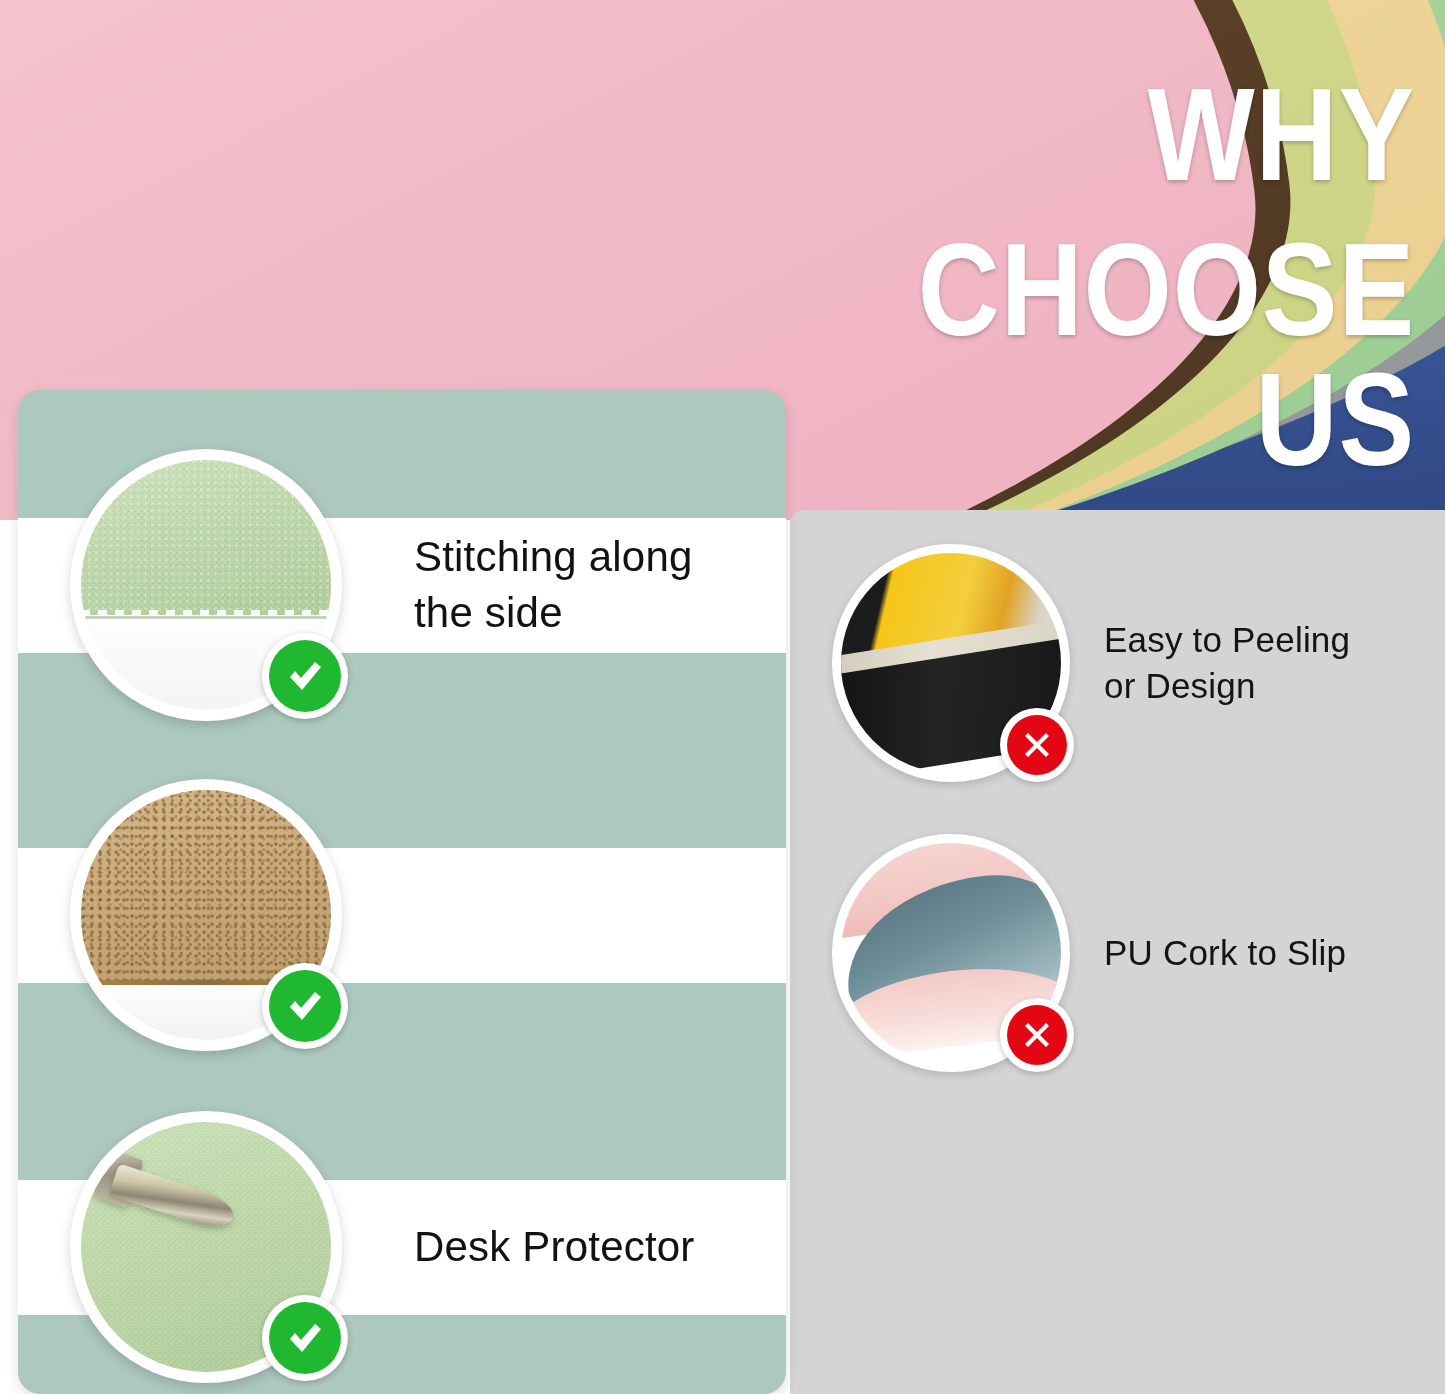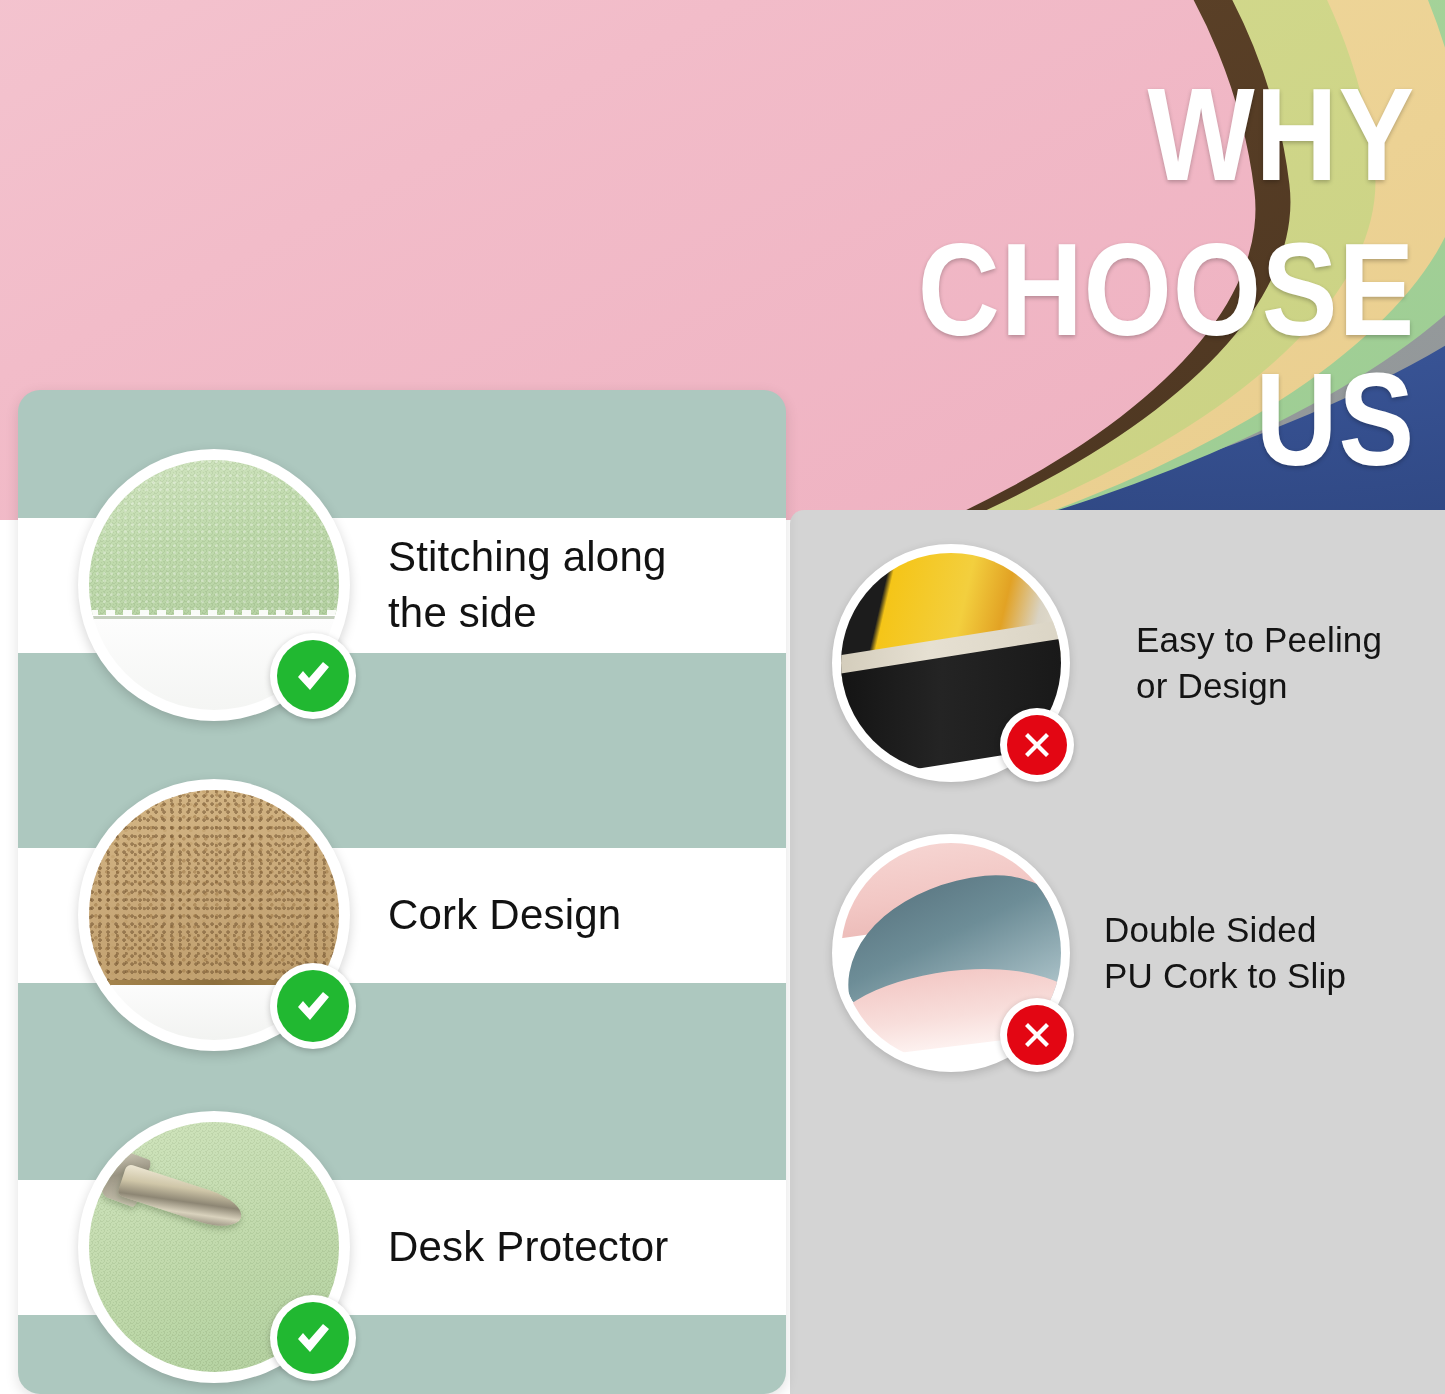--- a/index.html
+++ b/index.html
@@ -86,21 +86,21 @@
     border-radius: 14px 0 0 0;
   }
   .cons-row {
     position: absolute;
     left: 0;
     width: 655px;
     height: 290px;
     display: flex;
     align-items: center;
   }
-  .cons-row.r0 { top: 8px; gap: 32px; }
+  .cons-row.r0 { top: 8px; }
   .cons-row.r1 { top: 298px; }
   .cons-row.r2 { top: 588px; }
 
   .cons-thumb {
     position: relative;
     width: 238px;
     height: 238px;
     margin-left: 42px;
     flex: 0 0 auto;
     border-radius: 50%;
@@ -202,25 +202,26 @@
     width: 768px;
     height: 135px;
     background: #ffffff;
   }
   .pros-stripe.s0 { top: 128px; }
   .pros-stripe.s1 { top: 458px; }
   .pros-stripe.s2 { top: 790px; }
 
   .pros-row {
     position: absolute;
-    left: 16px;
+    left: 8px;
     width: 768px;
     height: 330px;
     display: flex;
     align-items: center;
+    gap: 34px;
   }
   .pros-row.p0 { top: 30px; }
   .pros-row.p1 { top: 360px; }
   .pros-row.p2 { top: 692px; }
 
   .pros-thumb {
     position: relative;
     width: 272px;
     height: 272px;
     margin-left: 44px;
@@ -393,21 +394,20 @@
         </div>
         <div class="badge cross">
           <div class="disc">
             <svg width="40" height="40" viewBox="0 0 40 40">
               <path d="M11 8 L20 17 L29 8 L32 11 L23 20 L32 29 L29 32 L20 23 L11 32 L8 29 L17 20 L8 11 Z" fill="#ffffff"></path>
             </svg>
           </div>
         </div>
       </div>
       <div class="cons-text">
-        <div>Double Sided</div>
         <div>PU Cork to Slip</div>
       </div>
     </div>
 
 
   </div>
 
   <div class="pros-panel">
 
     <div class="pros-stripe s0"></div>
@@ -445,21 +445,20 @@
         </div>
         <div class="badge check">
           <div class="disc">
             <svg width="46" height="46" viewBox="0 0 46 46">
               <path d="M8 24 L13 18 L19 25 L33 9 L39 14 L20 37 Z" fill="#ffffff"></path>
             </svg>
           </div>
         </div>
       </div>
       <div class="pros-text">
-        <div>Cork Design</div>
       </div>
     </div>
 
     <div class="pros-row p2">
       <div class="pros-thumb">
         <div class="inner ph-tool">
           <div class="leather"></div>
             <div class="toolhead"></div>
             <div class="toolbody"></div>
         </div>

